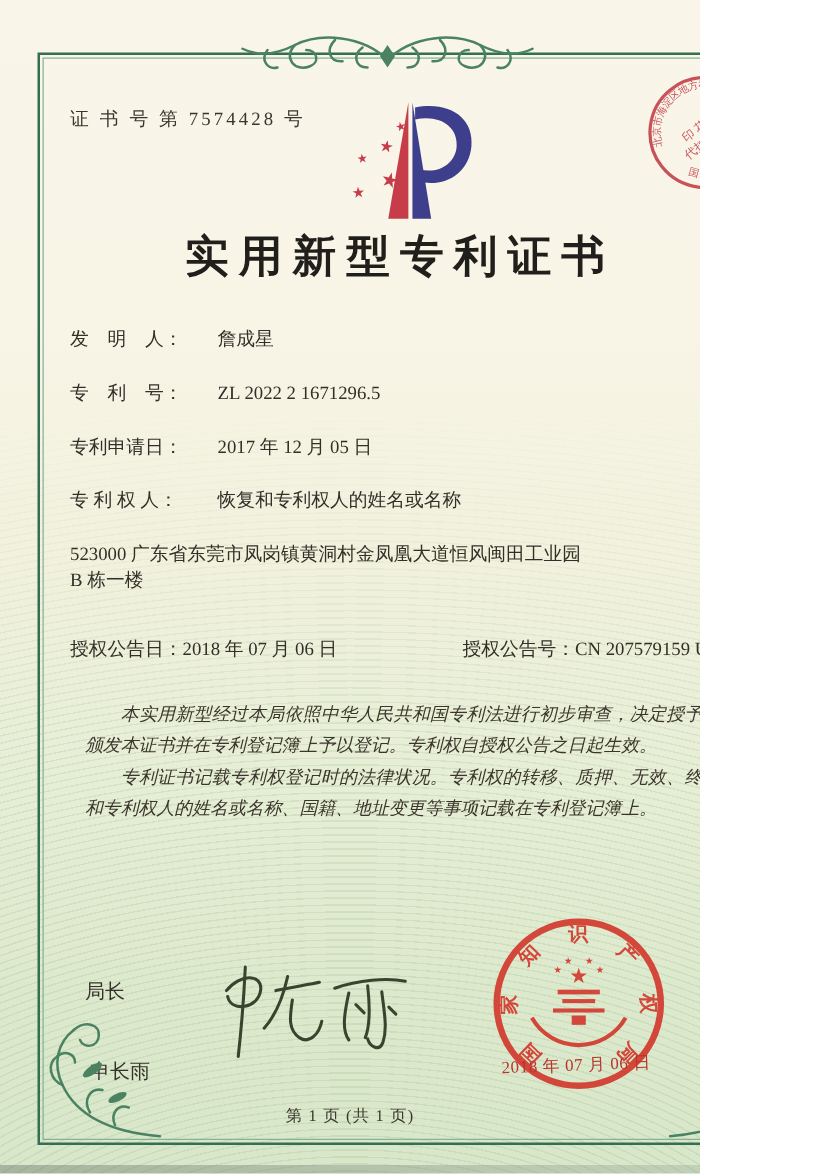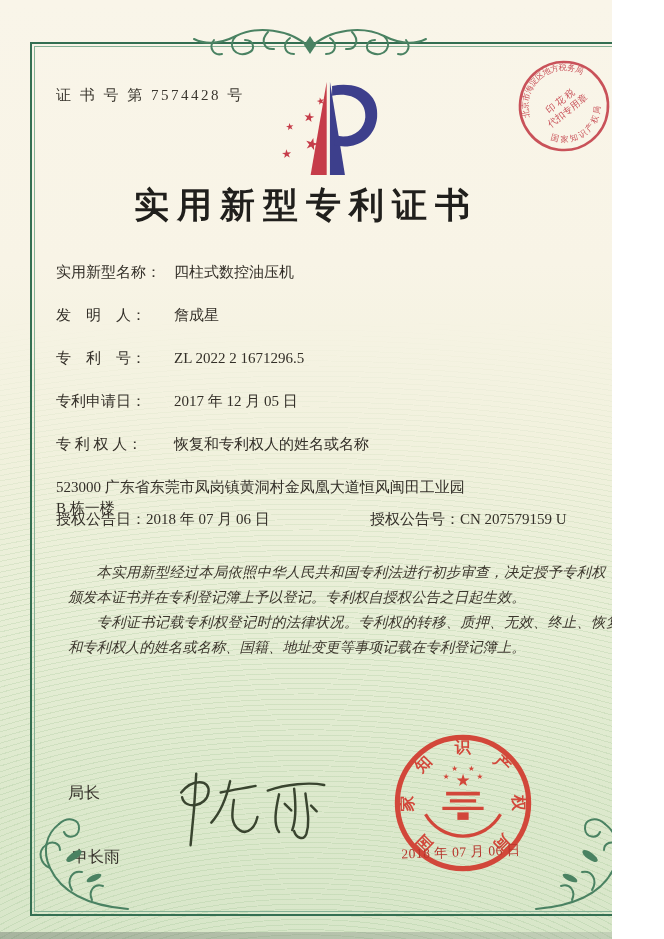--- a/index.html
+++ b/index.html
@@ -3,21 +3,21 @@
 <meta charset="utf-8">
 <style>
   html,body{margin:0;padding:0;}
   body{
     width:664px;height:939px;
     font-family:"Liberation Serif","DejaVu Serif",serif;
     color:#332f28;
     background:#fff;
   }
   .page{
-    position:relative;width:612px;height:939px;overflow:hidden;
+    position:relative;width:560px;height:939px;overflow:hidden;
     background:
       linear-gradient(180deg,#f9f5e9 0%,#f8f4e6 28%,#f1f1dd 48%,#e7eed6 66%,#dde9cd 84%,#d8e6c9 100%);
     text-decoration: underline;
   }
   .waves{
     position:absolute;left:0;right:0;top:320px;bottom:0;pointer-events:none;
     background:repeating-radial-gradient(ellipse 150% 95% at 50% 135%,
       rgba(122,173,112,0.17) 0px, rgba(122,173,112,0.17) 1.5px,
       transparent 1.5px, transparent 8px);
     -webkit-mask-image:linear-gradient(180deg,transparent 0%,#000 45%);
@@ -32,21 +32,21 @@
   }
   .cert-no{
     position:absolute;left:56px;top:86px;
     font-size:15px;letter-spacing:2.5px;color:#3a362e;
   }
   .logo{position:absolute;left:272px;top:76px;}
   .tax-stamp{position:absolute;left:514px;top:56px;opacity:.92;}
   .title{
     position:absolute;left:0;top:182px;width:100%;
     text-align:center;font-size:35px;font-weight:bold;
-    letter-spacing:8px;color:#201f1c;
+    letter-spacing:8px;color:#201f1c;padding-left:40px;
   }
   .fields{position:absolute;left:56px;top:262px;width:556px;font-size:15px;}
   .field-row{display:flex;line-height:21px;margin-bottom:22px;}
   .flabel{flex:0 0 118px;white-space:nowrap;}
   .fvalue{max-width:418px;}
   .grant-row{position:absolute;left:56px;top:510px;width:556px;font-size:15px;}
   .grant-no{position:absolute;left:314px;top:0;}
   .paras{
     position:absolute;left:68px;top:560px;width:552px;
     font-size:14.3px;line-height:25px;font-style:italic;
@@ -131,24 +131,20 @@
       </text>
       <text x="50" y="47" font-size="9.5" text-anchor="middle">印 花 税</text>
       <text x="50" y="59" font-size="9.5" text-anchor="middle">代扣专用章</text>
     </g>
   </svg>
 
   <div class="title">实用新型专利证书</div>
 
   <div class="fields">
     <div class="field-row">
-      <span class="flabel">实用新型名称：</span>
-      <span class="fvalue">四柱式数控油压机</span>
-    </div>
-    <div class="field-row">
       <span class="flabel">发　明　人：</span>
       <span class="fvalue">詹成星</span>
     </div>
     <div class="field-row">
       <span class="flabel">专　利　号：</span>
       <span class="fvalue">ZL 2022 2 1671296.5</span>
     </div>
     <div class="field-row">
       <span class="flabel">专利申请日：</span>
       <span class="fvalue">2017 年 12 月 05 日</span>
@@ -237,16 +233,17 @@
       <path d="M27,30 C36,22 48,25 47,35 C46,44 35,45 32,38"></path>
       <path d="M18,74 C8,70 5,57 14,51"></path>
       <path d="M40,96 C34,86 40,76 50,78"></path>
       <path d="M60,106 C56,97 62,89 71,92"></path>
       <path d="M14,51 C20,46 28,49 28,56"></path>
     </g>
     <ellipse cx="42" cy="62" rx="9" ry="3.5" fill="#4a8262" transform="rotate(-35 42 62)"></ellipse>
     <ellipse cx="62" cy="84" rx="8" ry="3" fill="#4a8262" transform="rotate(-25 62 84)"></ellipse>
   </svg>
 
+  <div class="footer">第 1 页 (共 1 页)</div>
 
   <div class="scan-edge"></div>
 
 </div>
 
 </body></html>

